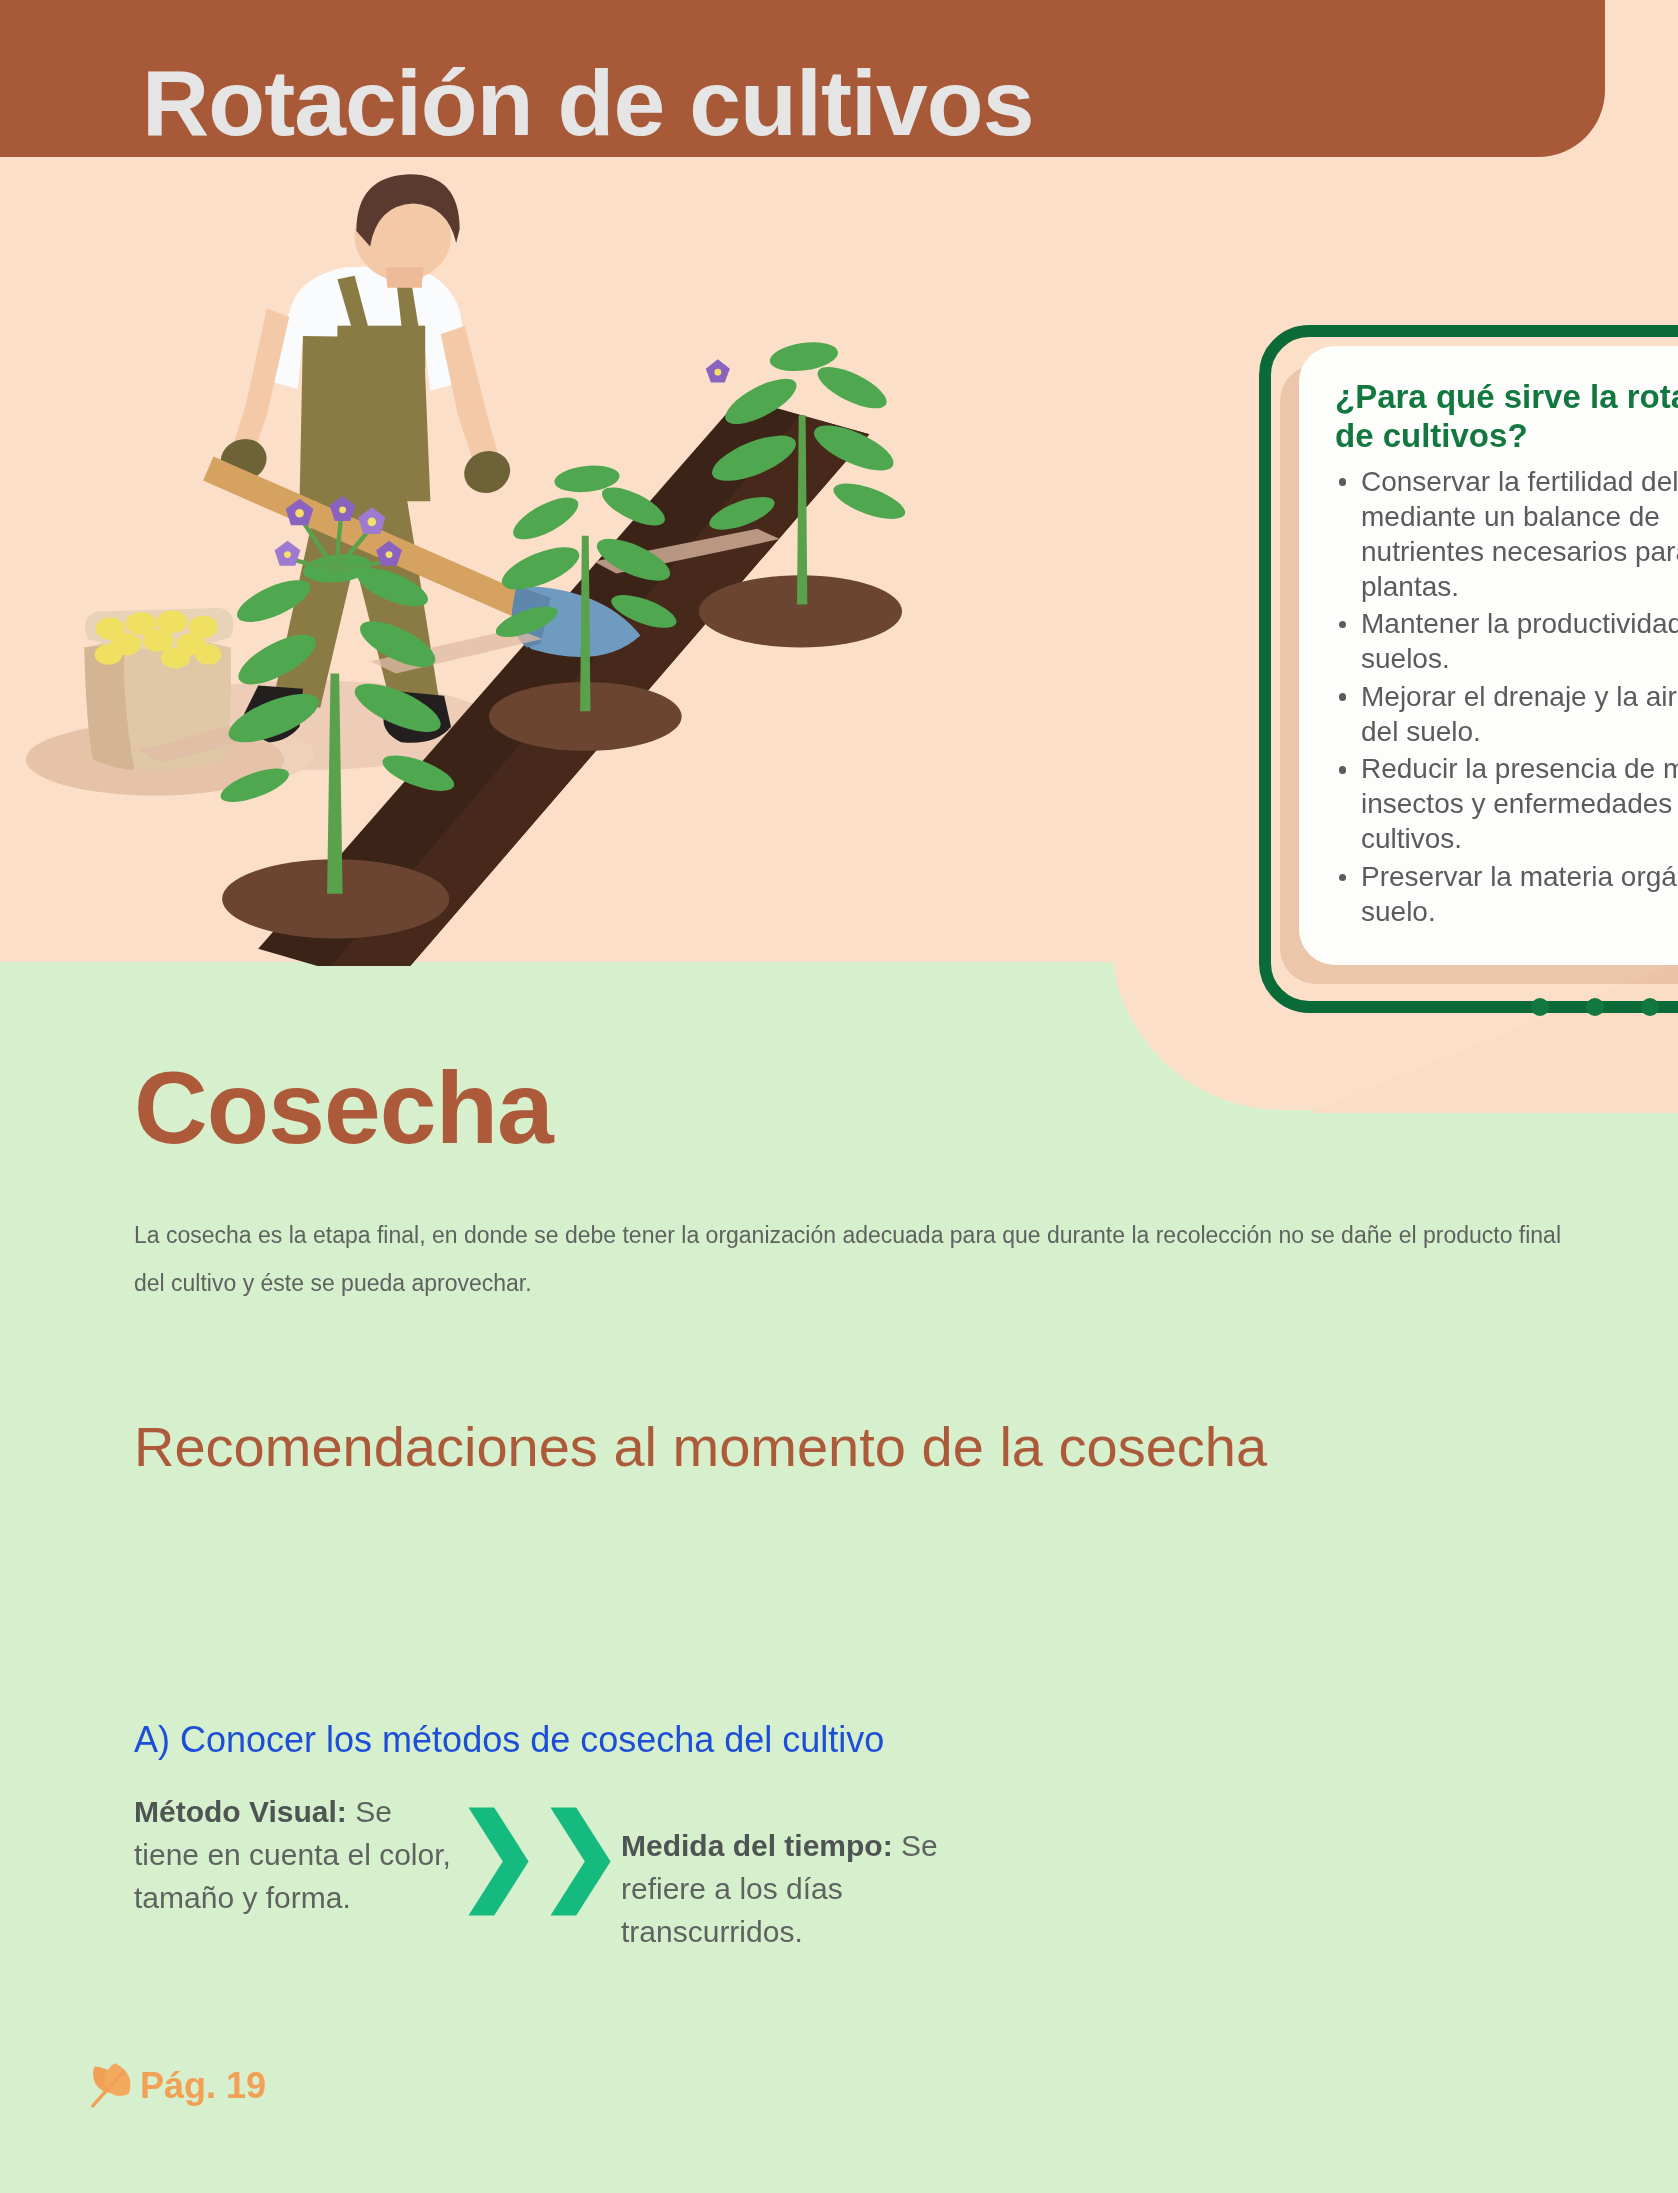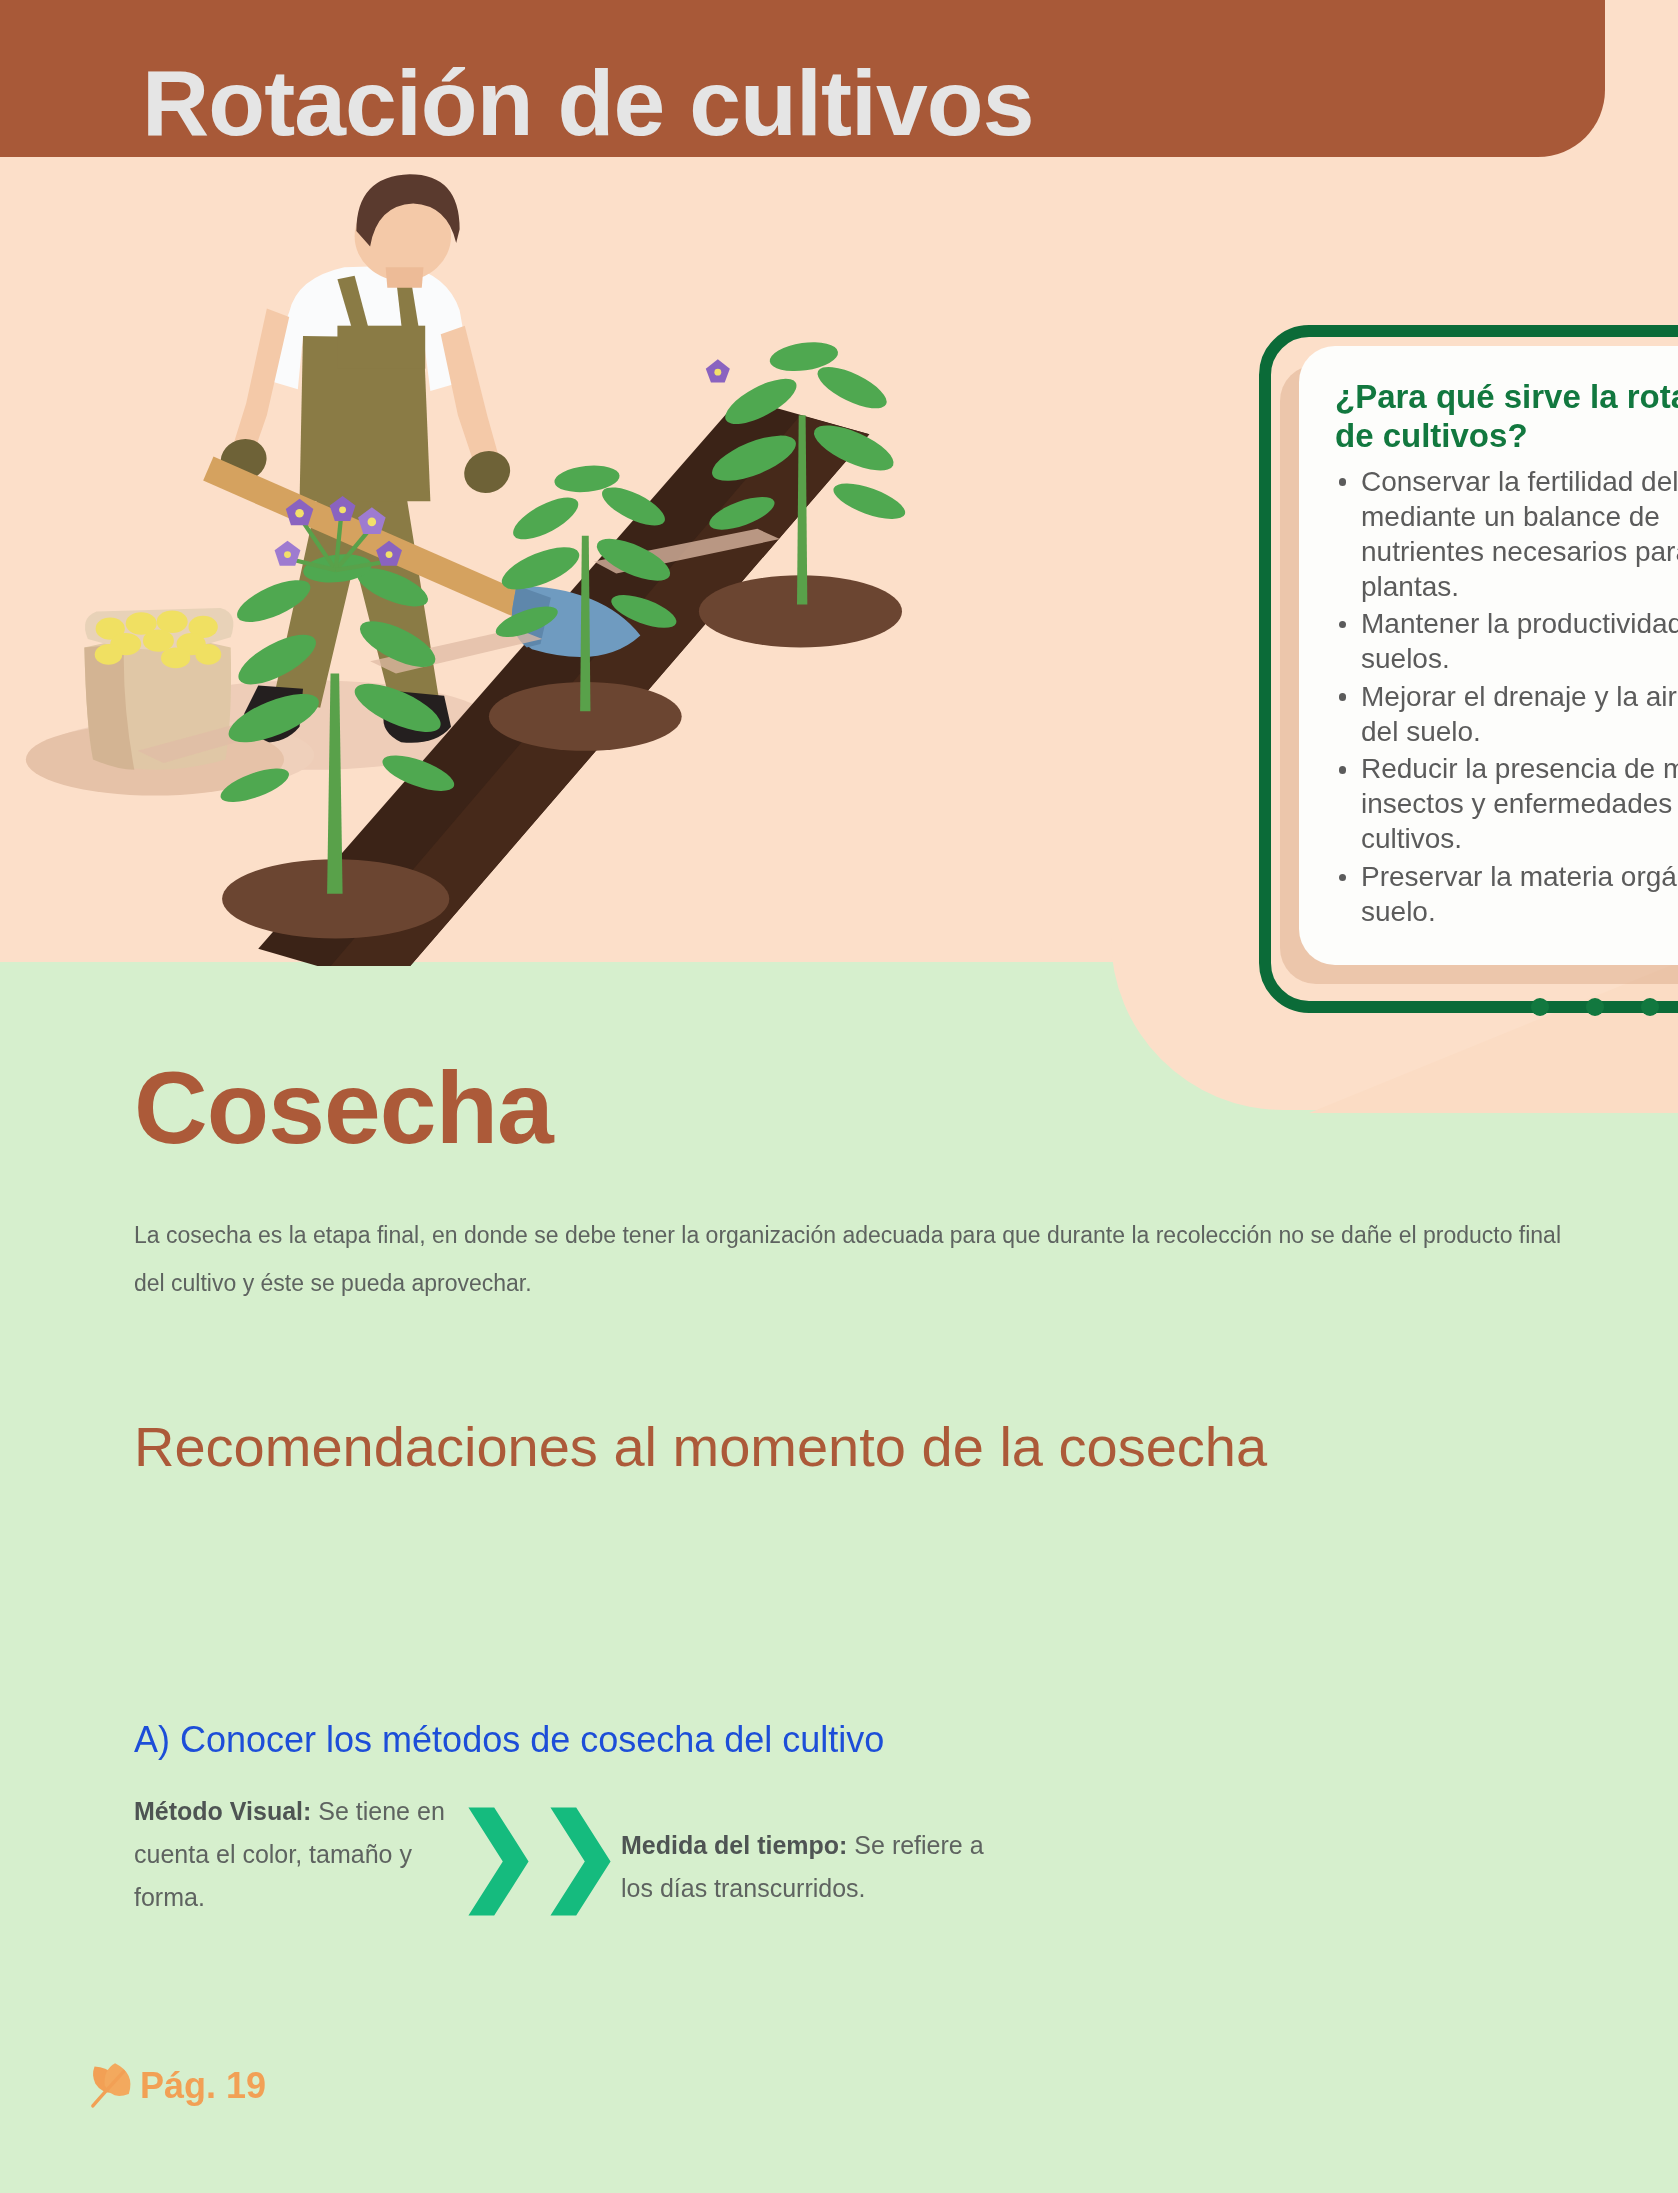--- a/index.html
+++ b/index.html
@@ -123,21 +123,21 @@
     font-size:36px;line-height:43px;margin-top:36px;
   }
 
   
   .methods{
     position:absolute;left:134px;top:1790px;width:1463px;
     display:flex;align-items:flex-start;
   }
   .method{
     color:#5E6360;
-    font-size:25px;line-height:43px;
+    font-size:30px;line-height:43px;
   }
   .method b{color:#4E5453;font-weight:bold;}
   .m1{width:323px;}
   .m2{width:512px;}
   .m3{width:370px;padding-top:34px;}
   .chev{
     width:82px;flex:0 0 82px;
     display:flex;justify-content:center;align-items:flex-start;
     padding-top:12px;
   }

